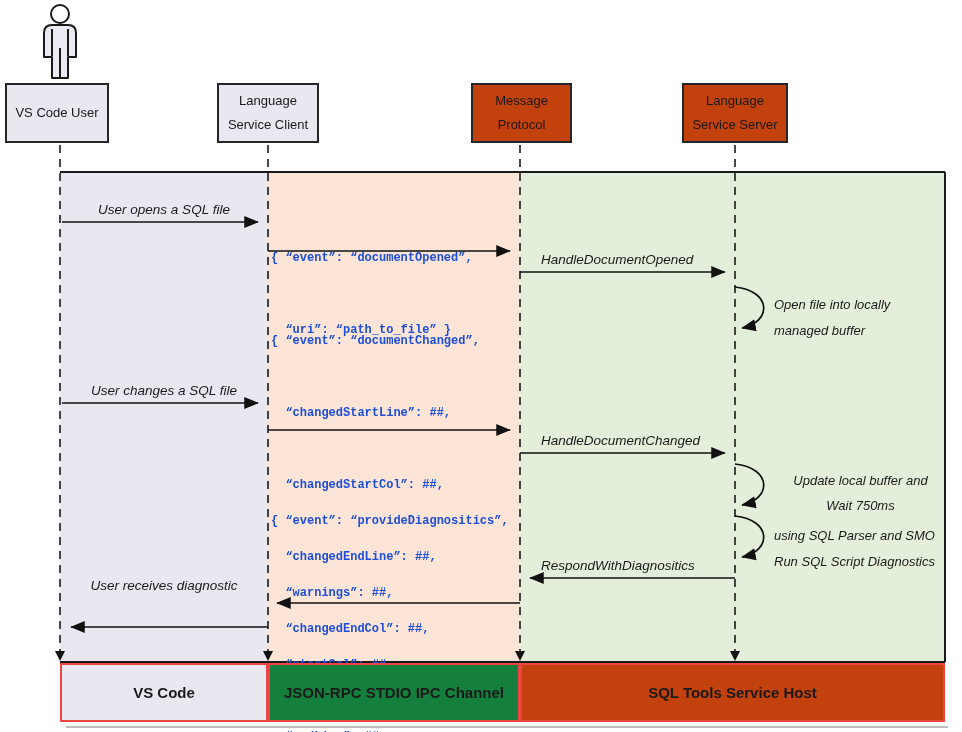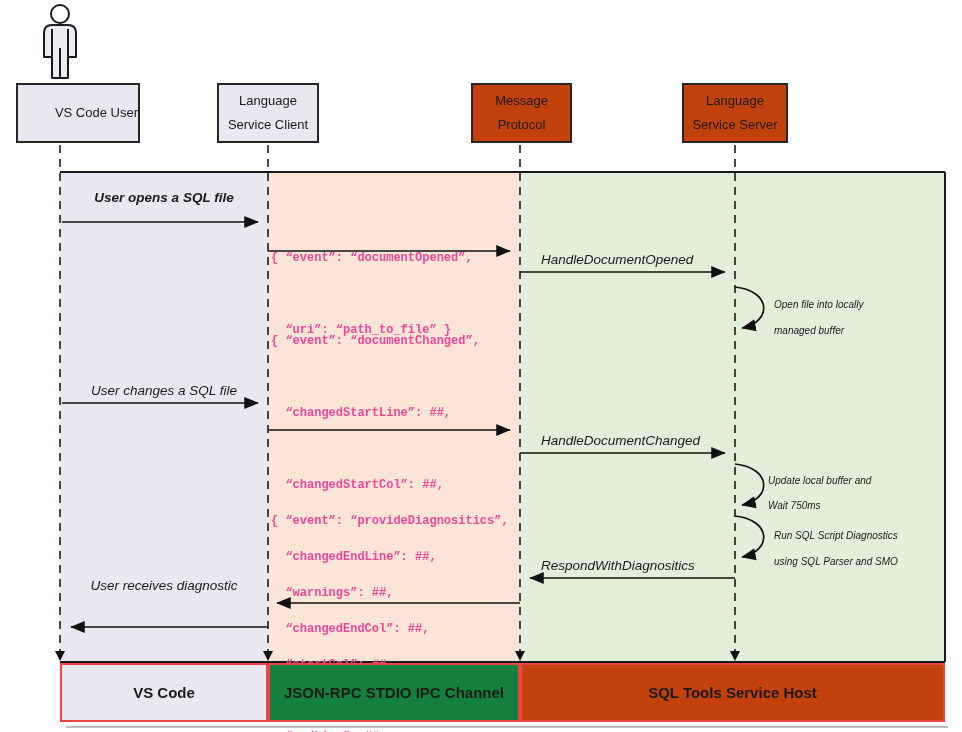--- a/index.html
+++ b/index.html
@@ -17,38 +17,38 @@
   .actor-box{
     position:absolute;top:83px;height:60px;z-index:5;
     border:2px solid #262626;box-sizing:border-box;
     display:flex;flex-direction:column;justify-content:space-evenly;align-items:center;
     font-size:13px;line-height:14px;text-align:center;
   }
   .lavender{background:#e9e8f0;}
   .peachbg{background:#15803d;}
   .greenbg{background:#c2410c;}
 
-  #box-user{left:16px;width:124px;align-items:flex-end;}
+  #box-user{left:5px;width:104px;}
   #box-client{left:217px;width:102px;}
   #box-protocol{left:471px;width:101px;}
   #box-server{left:682px;width:106px;}
 
   .msg-label{
     position:absolute;z-index:4;font-style:italic;font-size:13.5px;line-height:16px;
     white-space:nowrap;
   }
   .centered{text-align:center;white-space:normal;}
 
   .payload{
     position:absolute;z-index:4;
     font-family:"Liberation Mono", monospace;font-size:12px;font-weight:600;
-    line-height:24px;white-space:pre;color:#ec4899;
+    line-height:24px;white-space:pre;color:#1d4ed8;
   }
   .annotation{
-    position:absolute;z-index:4;font-style:italic;font-size:10px;line-height:26px;
+    position:absolute;z-index:4;font-style:italic;font-size:13px;line-height:26px;
     white-space:nowrap;
   }
   .footer-box{
     position:absolute;top:663px;height:59px;z-index:5;
     border:2px solid #ef4444;box-sizing:border-box;
     display:flex;align-items:center;justify-content:center;
     font-size:15px;font-weight:bold;
   }
   #foot-vscode{left:60px;width:208px;}
   #foot-ipc{left:268px;width:252px;}
@@ -118,40 +118,40 @@
   </div>
   <div class="actor-box greenbg" id="box-protocol">
     <span>Message</span>
     <span>Protocol</span>
   </div>
   <div class="actor-box greenbg" id="box-server">
     <span>Language</span>
     <span>Service Server</span>
   </div>
 
-  <div class="msg-label centered" style="left:62px;width:204px;top:190px;font-weight:bold;">User opens a SQL file</div>
+  <div class="msg-label centered" style="left:62px;width:204px;top:202px;">User opens a SQL file</div>
   <div class="msg-label" style="left:541px;top:252px;">HandleDocumentOpened</div>
   <div class="msg-label centered" style="left:62px;width:204px;top:383px;">User changes a SQL file</div>
   <div class="msg-label" style="left:541px;top:433px;">HandleDocumentChanged</div>
   <div class="msg-label" style="left:541px;top:558px;">RespondWithDiagnositics</div>
   <div class="msg-label centered" style="left:62px;width:204px;top:573px;line-height:25px;">
     <div>User receives diagnostic</div>
   </div>
 
   <div class="annotation" style="left:774px;top:292px;">
     <div>Open file into locally</div>
     <div>managed buffer</div>
   </div>
-  <div class="annotation" style="left:768px;width:185px;top:468px;line-height:25px;">
+  <div class="annotation" style="left:768px;width:185px;top:468px;line-height:25px;text-align:center;">
     <div>Update local buffer and</div>
     <div>Wait 750ms</div>
   </div>
   <div class="annotation" style="left:774px;top:523px;">
+    <div>using SQL Parser and SMO</div>
     <div>Run SQL Script Diagnostics</div>
-    <div>using SQL Parser and SMO</div>
   </div>
 
   <div class="payload" style="left:271px;top:198px;">
     <div>{ “event”: “documentOpened”,</div>
     <div>  “uri”: “path_to_file” }</div>
   </div>
   <div class="payload" style="left:271px;top:281px;">
     <div>{ “event”: “documentChanged”,</div>
     <div>  “changedStartLine”: ##,</div>
     <div>  “changedStartCol”: ##,</div>

